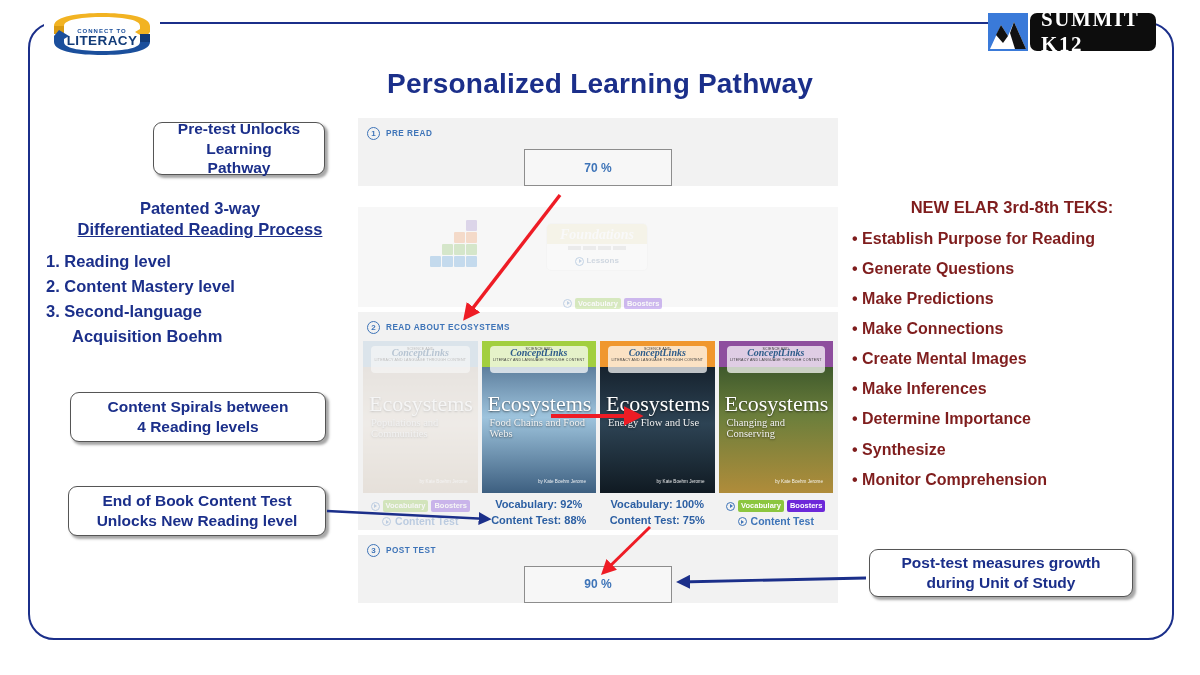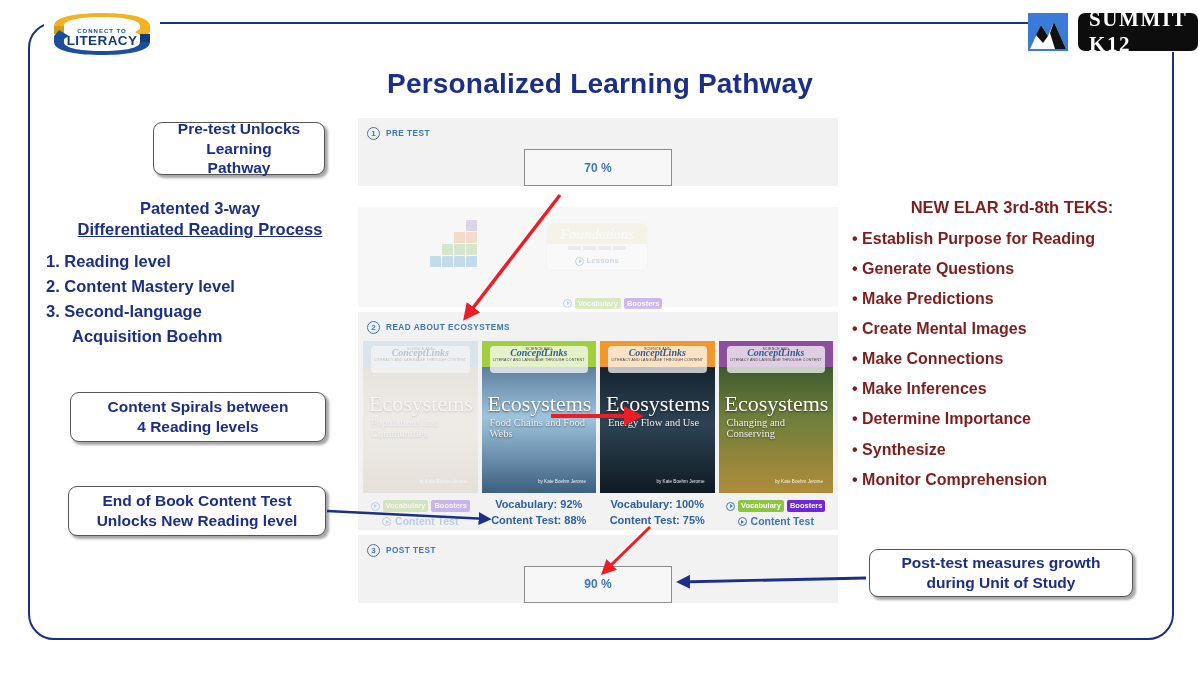--- a/index.html
+++ b/index.html
@@ -14,22 +14,22 @@
     border: 2.5px solid #1b2f8a; border-radius: 26px;
     background: #fff;
   }
 
   
   .logo-left {
     position: absolute; left: 44px; top: 12px; width: 116px; height: 44px; z-index: 9;
     background: #fff;
   }
   .logo-right {
-    position: absolute; left: 1028px; top: 12px; width: 168px; height: 40px; z-index: 9;
-    display: flex; align-items: center; background:#fff;gap:8px;
+    position: absolute; left: 988px; top: 12px; width: 168px; height: 40px; z-index: 9;
+    display: flex; align-items: center; background:#fff;
   }
   .sk-mountain {
     width: 40px; height: 38px; background: #2f6fd0; position: relative; overflow: hidden;
     flex: none;
   }
   .sk-name {
     height: 38px; background: #0d0d0d; color: #fff; border-radius: 7px;
     font-family: "Liberation Serif", serif; font-weight: bold; font-size: 21px;
     letter-spacing: 1.6px; display: flex; align-items: center; padding: 0 11px;
     margin-left: 2px;
@@ -205,35 +205,35 @@
     <li class="lb-cont">Acquisition Boehm</li>
   </ul>
 </div>
 
 <div class="teks">
   <div class="teks-head">NEW ELAR 3rd-8th TEKS:</div>
   <ul id="teks-list">
       <li><span>•</span> <span>Establish Purpose for Reading</span></li>
       <li><span>•</span> <span>Generate Questions</span></li>
       <li><span>•</span> <span>Make Predictions</span></li>
+      <li><span>•</span> <span>Make Connections</span></li>
       <li><span>•</span> <span>Create Mental Images</span></li>
-      <li><span>•</span> <span>Make Connections</span></li>
       <li><span>•</span> <span>Make Inferences</span></li>
       <li><span>•</span> <span>Determine Importance</span></li>
       <li><span>•</span> <span>Synthesize</span></li>
       <li><span>•</span> <span>Monitor Comprehension</span></li>
     </ul>
 </div>
 
 <div class="app">
 
   <div class="sec">
     <div class="sec-hd">
       <span class="num">1</span>
-      <span class="sec-lbl">PRE TEST</span>
+      <span class="sec-lbl">PRE READ</span>
     </div>
     <div class="score-box">70 %</div>
   </div>
 
   <div class="sec-gap"></div>
 
   <div class="sec alt found-row">
     <div class="stairs">
       <i style="left:0;top:33px;background:#7fb3e0"></i>
         <i style="left:12px;top:33px;background:#7fb3e0"></i>

